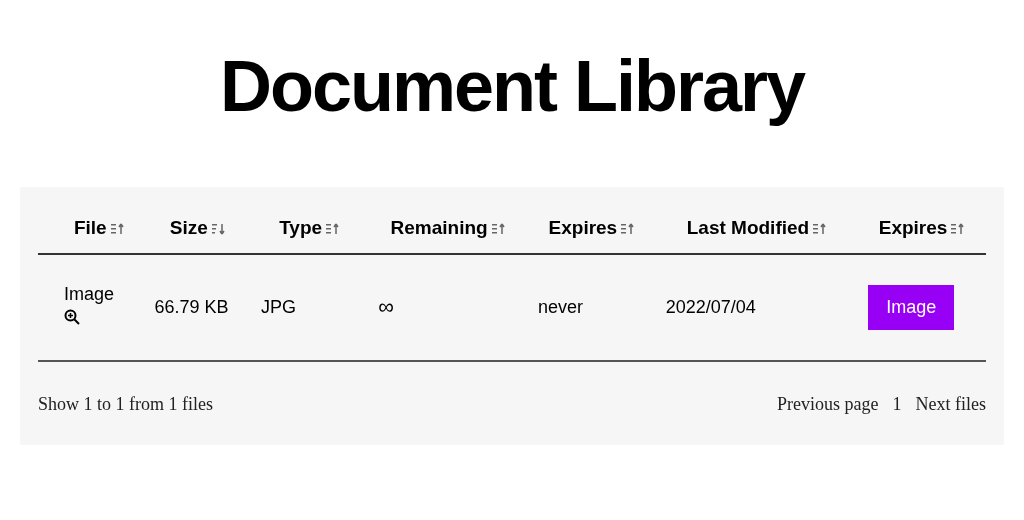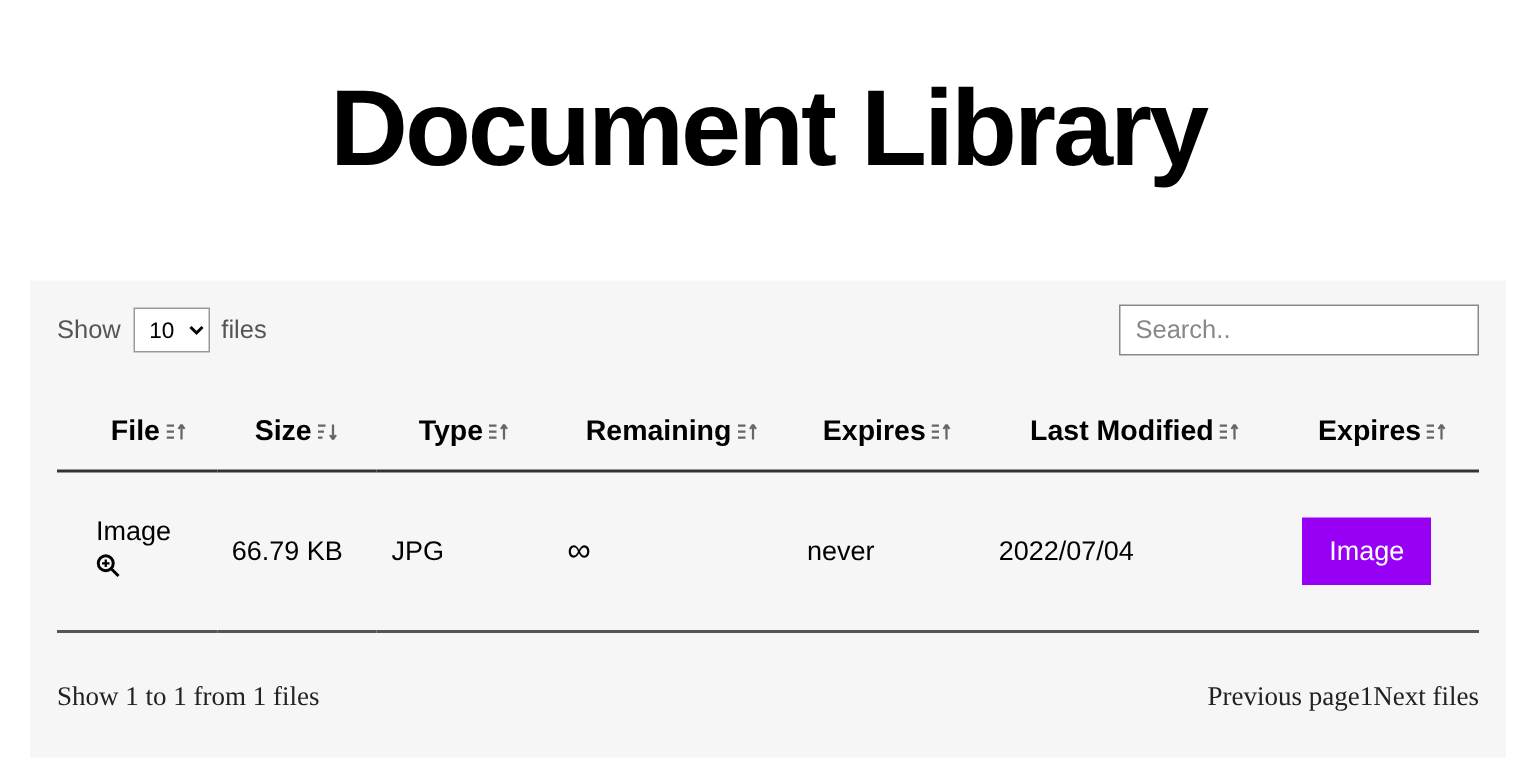--- a/index.html
+++ b/index.html
@@ -80,47 +80,37 @@
     }
     .footer {
       display: flex;
       justify-content: space-between;
       align-items: center;
       margin-top: 32px;
       font-family: Georgia, "Times New Roman", serif;
       font-size: 18px;
       color: #222;
     }
-    .pager { display: flex; align-items: center; }
+    .pager { display: flex; align-items: center; gap: 14px; }
     .pager .page-link { cursor: pointer; }
     .col-file { width: 100px; padding-left: 26px !important; }
     .col-size { width: 100px; }
     .col-type { width: 110px; }
     .col-remain { width: 150px; }
     .col-exp { width: 120px; }
     .col-mod { width: 190px; }
     .col-down { width: 120px; }
   </style>
 </head>
 <body>
 
 <h1 class="page-title">Document Library</h1>
 
 <div class="panel">
 
-  <div class="controls">
-    <div class="controls-left">
-      <span>Show</span>
-      <select class="select">
-        <option>10</option>
-      </select>
-      <span>files</span>
-    </div>
-    <input type="text" class="search-input" placeholder="Search.." style="">
-  </div>
 
   <table class="table">
     <thead>
       <tr>
         <th class="col-file"><span>File</span><span class="sort-icon">
               <svg width="14" height="14" viewBox="0 0 14 14">
                 <rect x="0" y="2" width="5" height="1.5" fill="#666"></rect>
                 <rect x="0" y="6" width="5" height="1.5" fill="#666"></rect>
                 <rect x="0" y="10" width="5" height="1.5" fill="#666"></rect>
                 <path d="M10 12 L10 2 M10 2 L8 5 M10 2 L12 5" stroke="#666" stroke-width="1.5" fill="none"></path>

